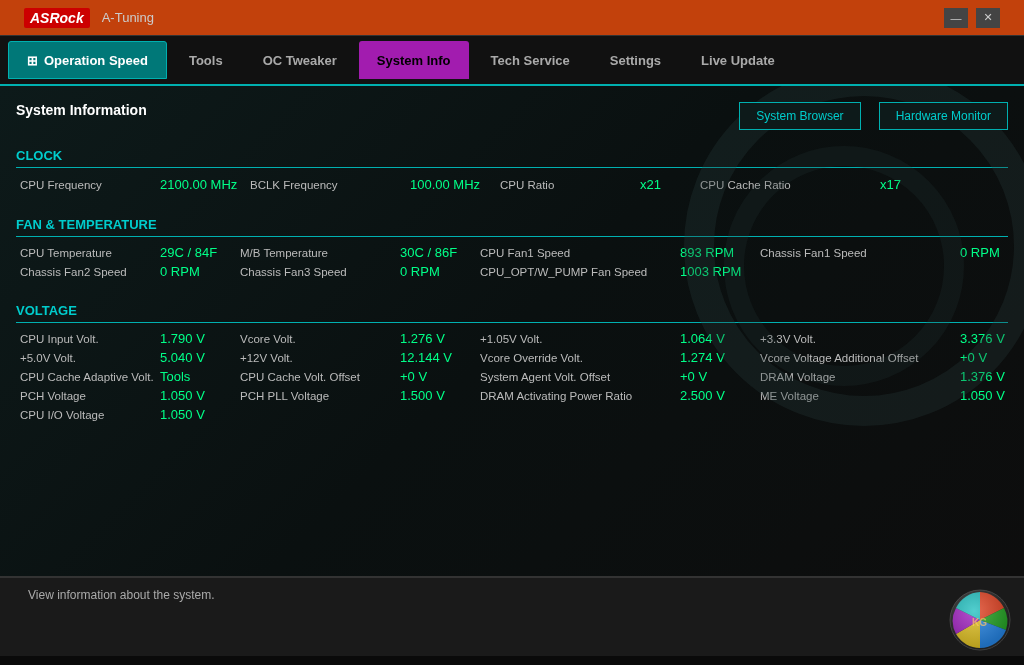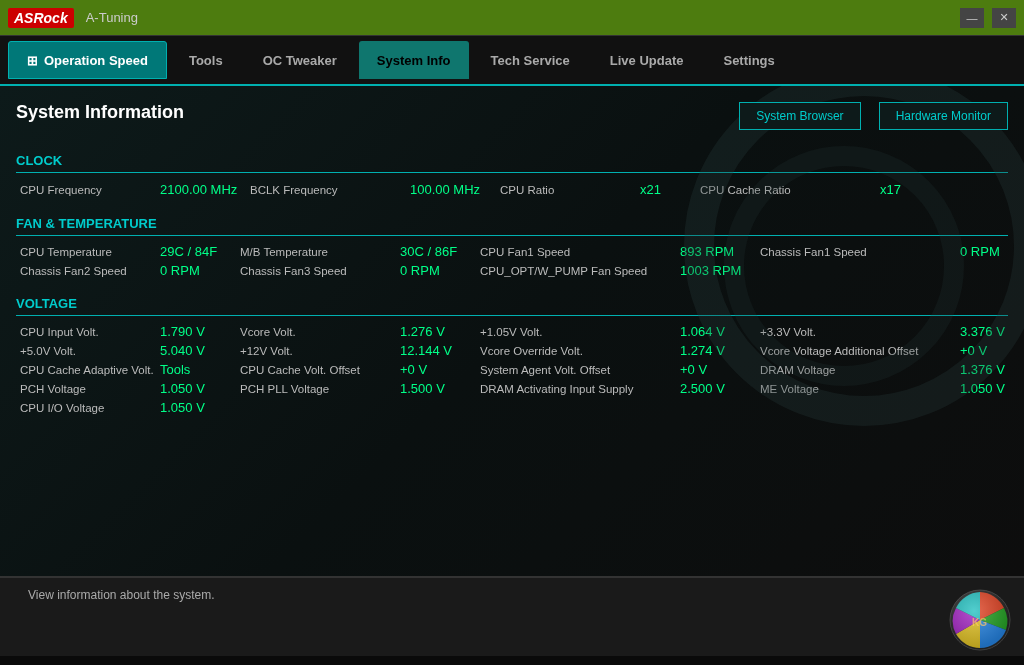--- a/index.html
+++ b/index.html
@@ -7,25 +7,25 @@
       width: 1024px;
       height: 665px;
       background: #0a0a0a;
       font-family: Arial, sans-serif;
       font-size: 12px;
       color: #ccc;
       overflow: hidden;
     }
     
     #titlebar {
-      background: #4d7c0f;
+      background: #c2410c;
       height: 36px;
       display: flex;
       align-items: center;
-      padding: 0 8px;
+      padding: 0 24px;
       border-bottom: 1px solid #333;
     }
     #logo-area {
       display: flex;
       align-items: center;
       gap: 12px;
     }
     #asrock-logo {
       color: #fff;
       font-weight: bold;
@@ -75,21 +75,21 @@
       font-size: 13px;
       font-weight: bold;
       display: flex;
       align-items: center;
       gap: 6px;
       background: transparent;
       color: #aaa;
       border-radius: 3px 3px 0 0;
     }
     .nav-tab.active {
-      background: #0f766e;
+      background: #a21caf;
       color: #000;
     }
     .nav-tab.operation-mode {
       background: #007878;
       color: #fff;
       border: 1px solid #00b0b0;
     }
 
     
     #main {
@@ -118,21 +118,21 @@
       top: 60px;
       width: 200px;
       height: 200px;
       border-radius: 50%;
       border: 20px solid rgba(40,60,60,0.2);
       pointer-events: none;
     }
 
     #page-title {
       color: #fff;
-      font-size: 18px;
+      font-size: 14px;
       font-weight: bold;
       margin-bottom: 24px;
     }
 
     
     #view-buttons {
       position: absolute;
       top: 16px;
       right: 16px;
       display: flex;
@@ -148,21 +148,21 @@
     }
 
     
     .section-header {
       color: #00cccc;
       font-size: 13px;
       font-weight: bold;
       padding: 6px 0 4px 0;
       border-bottom: 1px solid #00b0b0;
       margin-bottom: 6px;
-      margin-top: 10px;
+      margin-top: 16px;
     }
 
     
     #description-bar {
       background: #1a1a1a;
       height: 80px;
       padding: 10px 16px;
       border-top: 2px solid #333;
     }
     #desc-title {
@@ -240,24 +240,24 @@
   <button class="nav-tab">
     <span>OC Tweaker</span>
   </button>
   <button class="nav-tab active">
     <span>System Info</span>
   </button>
   <button class="nav-tab">
     <span>Tech Service</span>
   </button>
   <button class="nav-tab">
+    <span>Settings</span>
+  </button>
+  <button class="nav-tab">
     <span>Live Update</span>
-  </button>
-  <button class="nav-tab">
-    <span>Settings</span>
   </button>
 </div>
 
 <div id="main">
   <div id="page-title">System Information</div>
 
   <div id="view-buttons">
     <button class="view-btn">System Browser</button>
     <button class="view-btn">Hardware Monitor</button>
   </div>
@@ -331,21 +331,21 @@
     <span class="val">+0 V</span>
     <span class="lbl">DRAM Voltage</span>
     <span class="val">1.376 V</span>
   </div>
 
   <div class="volt-row data-row">
     <span class="lbl">PCH Voltage</span>
     <span class="val">1.050 V</span>
     <span class="lbl">PCH PLL Voltage</span>
     <span class="val">1.500 V</span>
-    <span class="lbl">DRAM Activating Input Supply</span>
+    <span class="lbl">DRAM Activating Power Ratio</span>
     <span class="val">2.500 V</span>
     <span class="lbl">ME Voltage</span>
     <span class="val">1.050 V</span>
   </div>
 
   <div class="volt-row data-row">
     <span class="lbl">CPU I/O Voltage</span>
     <span class="val">1.050 V</span>
     <span class="lbl"></span>
     <span class="val"></span>

